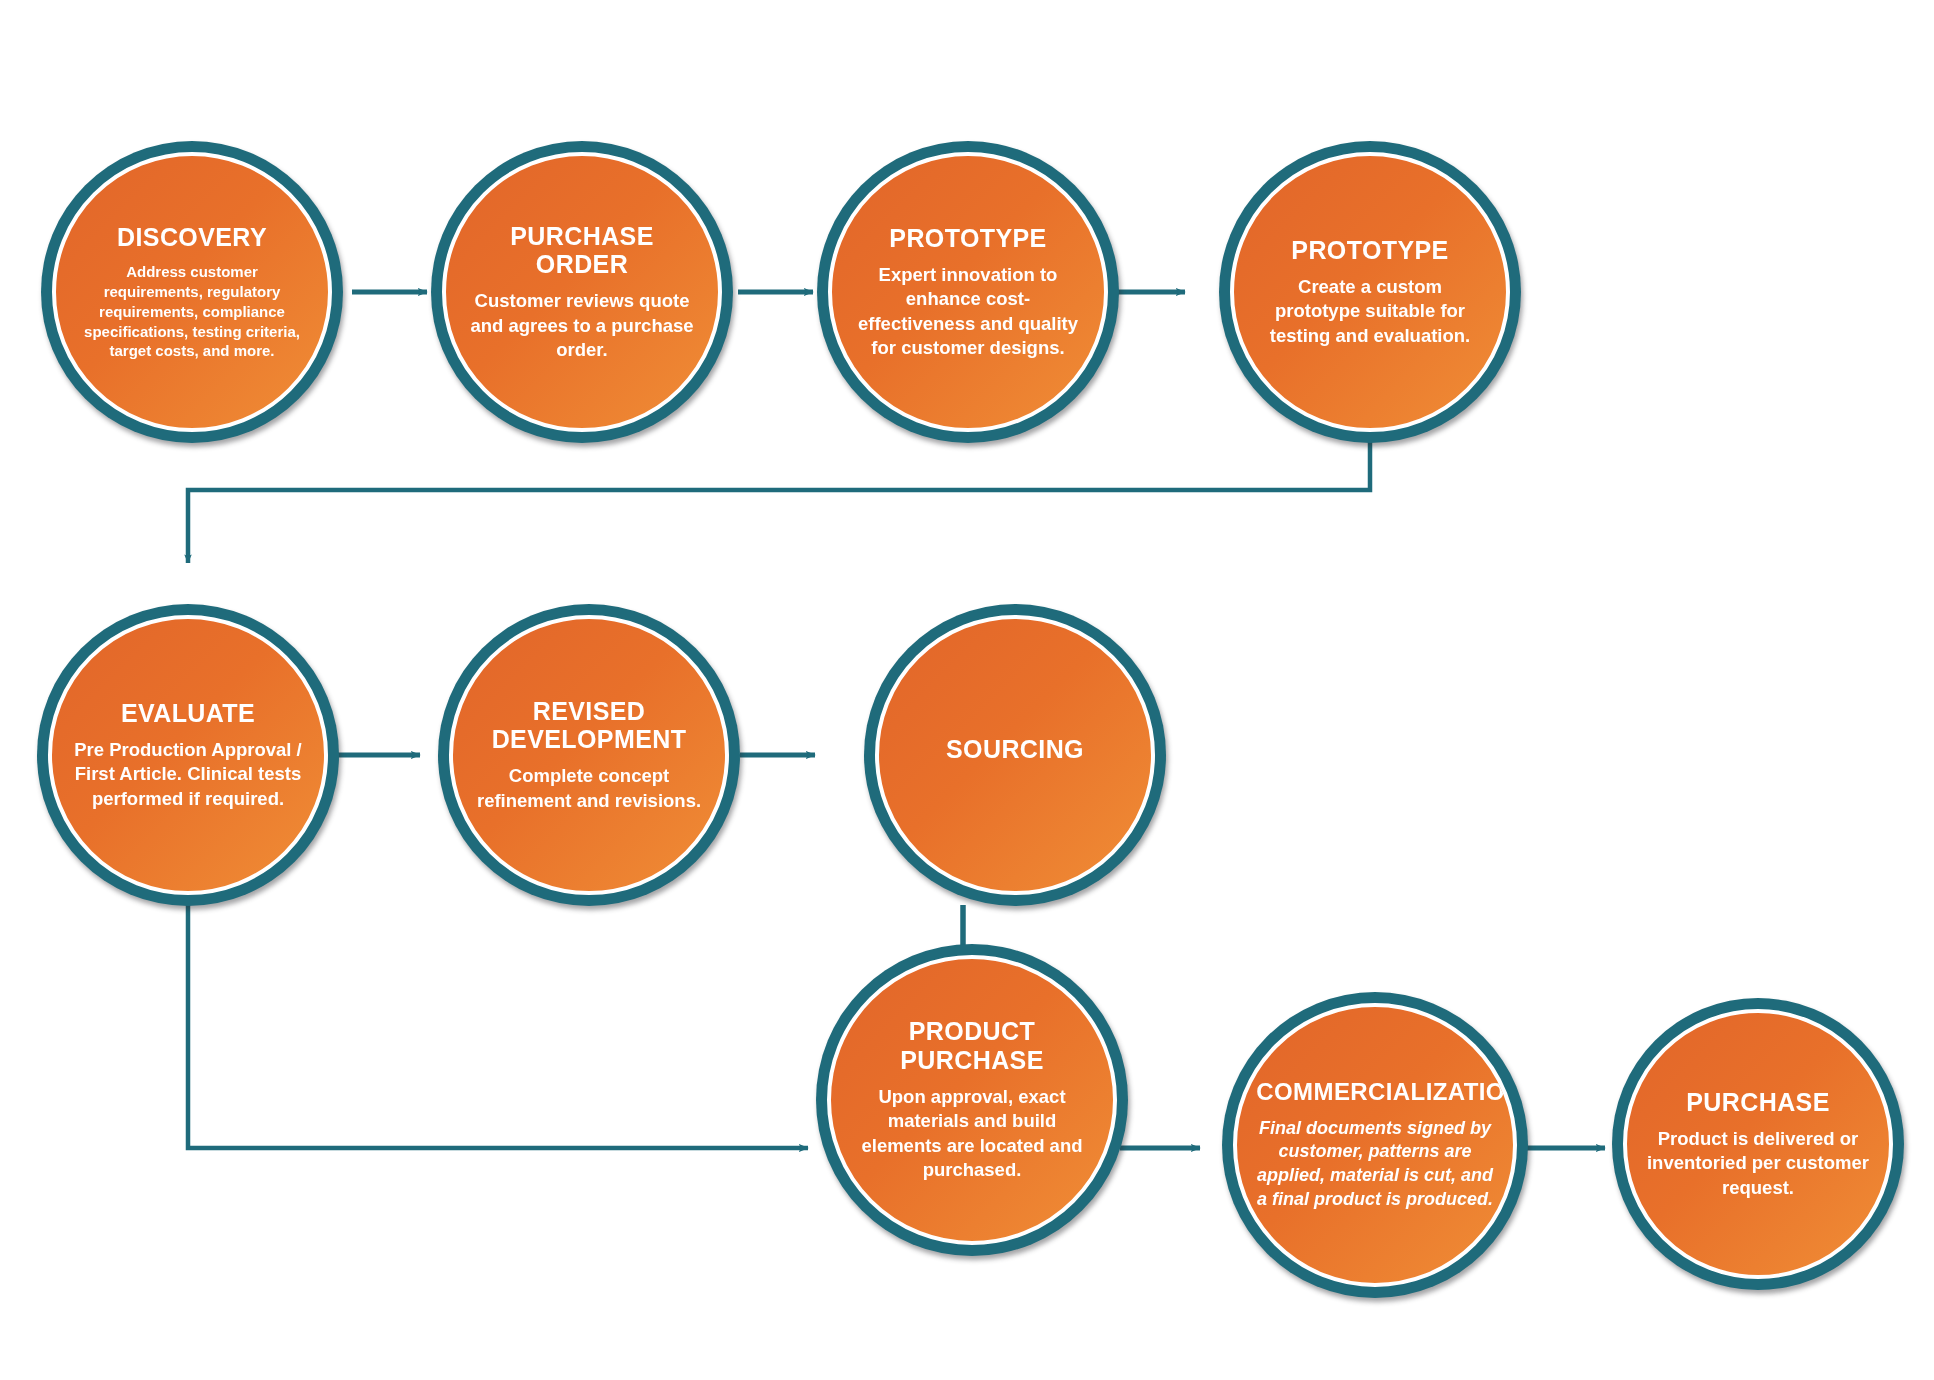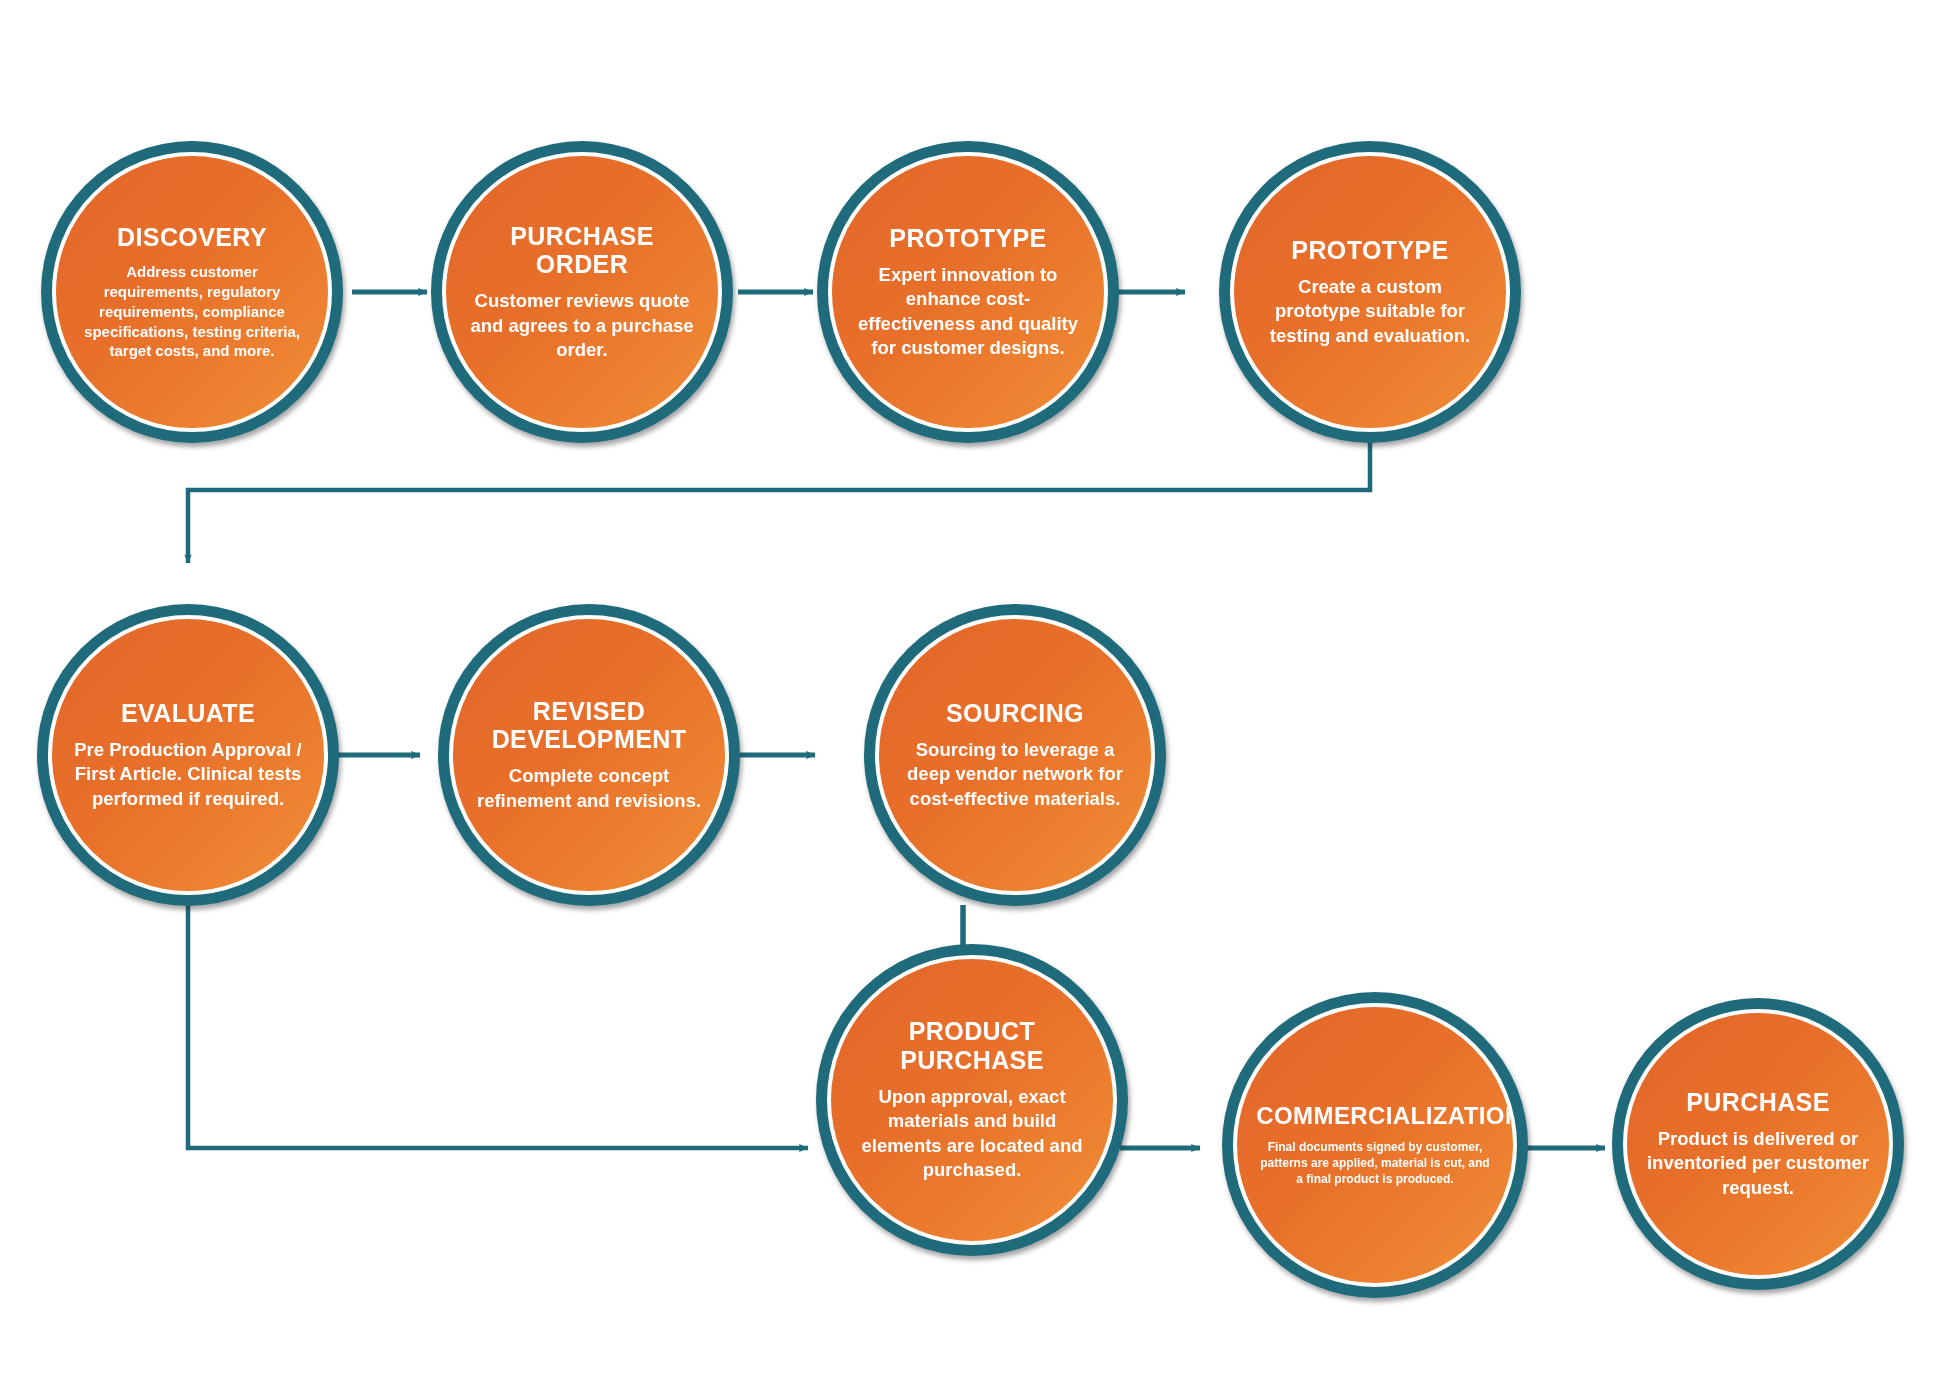--- a/index.html
+++ b/index.html
@@ -60,21 +60,21 @@
     margin-bottom: 11px;
     white-space: pre-line;
   }
   .node-desc {
     font-size: 18.5px;
     font-weight: 700;
     line-height: 1.32;
   }
   .n-discovery .node-desc { font-size: 15px; }
   .n-commercialization .node-title { font-size: 24px; }
-  .n-commercialization .node-desc { font-size: 12px; }
+  .n-commercialization .node-desc { font-size: 18px; font-style: italic; }
 </style>
 </head>
 <body>
 
 <div id="canvas">
 
   <svg id="edge-layer" viewBox="0 0 1934 1380" width="1934" height="1380">
     <defs>
       <marker id="arrow-thick" markerWidth="10" markerHeight="8" refX="9.2" refY="4" orient="auto" markerUnits="userSpaceOnUse">
         <path d="M0,0 L10,4 L0,8 L2.1,4 Z" fill="#1F6B7B"></path>
@@ -160,21 +160,20 @@
 DEVELOPMENT</div>
         <div class="node-desc">Complete concept refinement and revisions.</div>
       </div>
     </div>
   </div>
 
   <div class="node n-sourcing" style="left:864px; top:584px; width:302px; height:302px;">
     <div class="node-inner">
       <div class="node-text">
         <div class="node-title">SOURCING</div>
-        <div class="node-desc">Sourcing to leverage a deep vendor network for cost-effective materials.</div>
       </div>
     </div>
   </div>
 
   <div class="node n-product-purchase" style="left:816px; top:924px; width:312px; height:312px;">
     <div class="node-inner">
       <div class="node-text">
         <div class="node-title">PRODUCT
 PURCHASE</div>
         <div class="node-desc">Upon approval, exact materials and build elements are located and purchased.</div>

